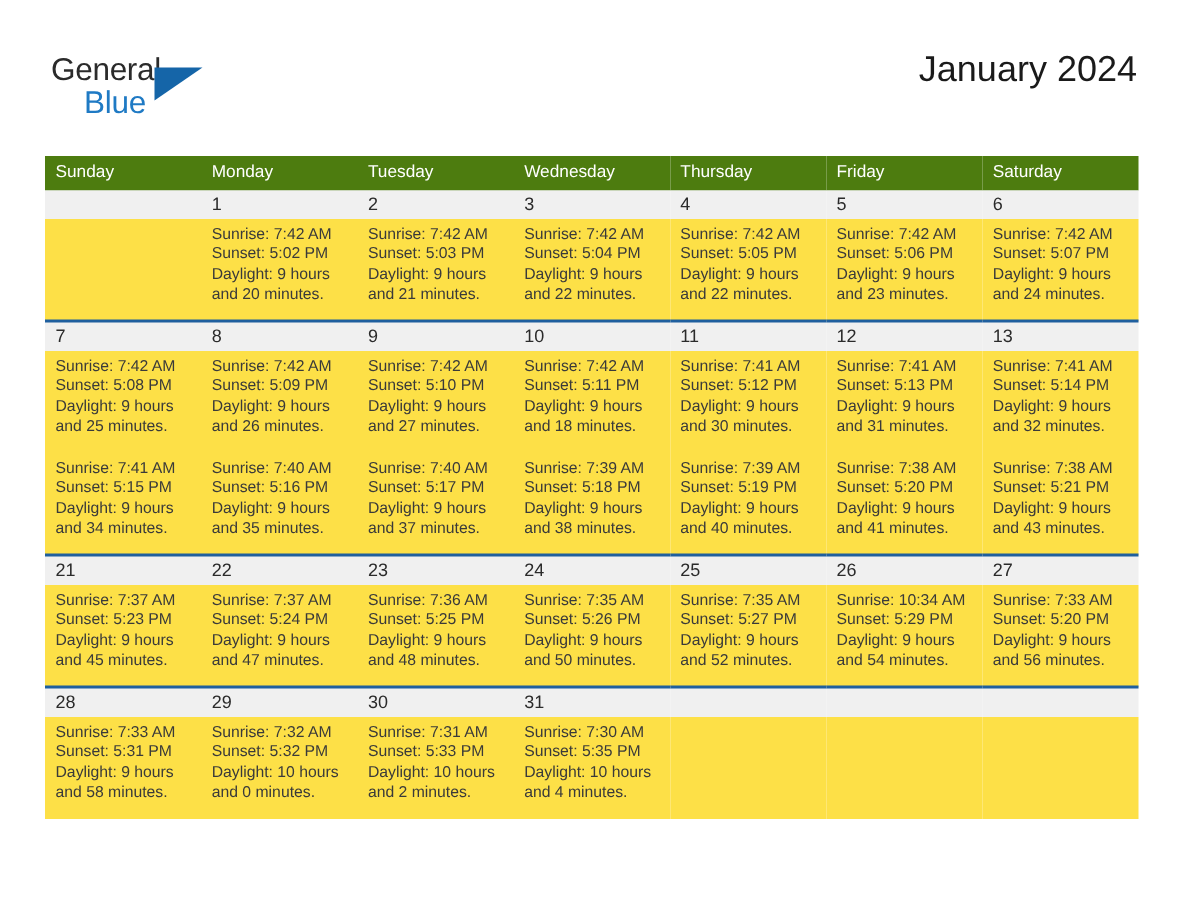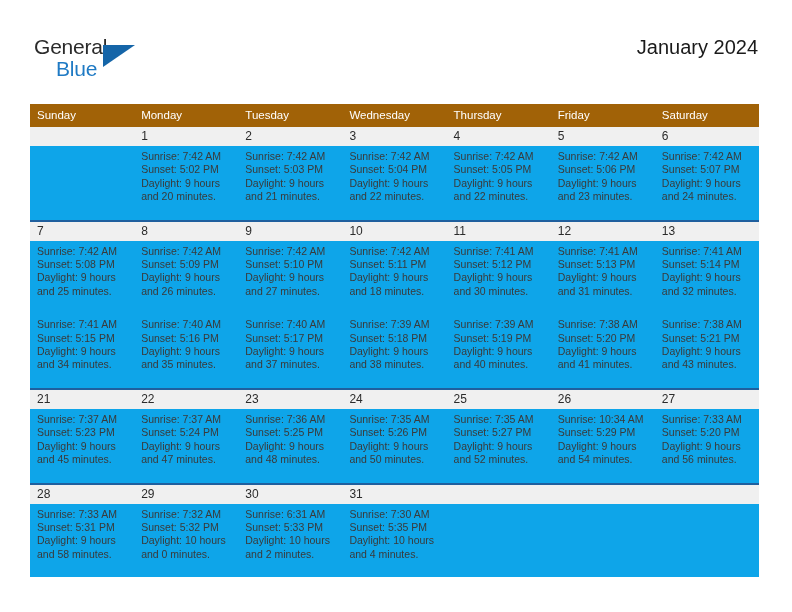--- a/index.html
+++ b/index.html
@@ -50,21 +50,21 @@
     border-left: 32px solid #1565a8;
     border-bottom: 22px solid transparent;
   }
 
   .title-block {
     position: absolute;
     right: 34px; top: 30px;
     text-align: right;
   }
   .month-title {
-    font-size: 20px;
+    font-size: 24px;
     color: #1a1a1a;
     font-weight: normal;
     line-height: 34px;
     white-space: nowrap;
   }
   .location {
     margin-top: 6px;
     font-size: 14px;
     color: #2b2b2b;
     line-height: 18px;
@@ -75,21 +75,21 @@
   .cal {
     position: absolute;
     left: 30px; top: 104px;
     width: 729px;
     border-collapse: collapse;
     table-layout: fixed;
   }
   .cal col { width: 104.14px; }
 
   thead th {
-    background: #a16207;
+    background: #4d7c0f;
     color: #ffffff;
     font-size: 11.5px;
     font-weight: normal;
     text-align: left;
     padding: 5px 0 6px 7px;
     height: 22px;
     line-height: 12px;
   }
 
   
@@ -101,24 +101,24 @@
     height: 18px;
     line-height: 13px;
     vertical-align: middle;
   }
   tr.numrow td.sep-top {
     border-top: 2px solid #1f5f9e;
   }
 
   
   tr.detrow td {
-    background: #0ea5e9;
+    background: #fde047;
     font-size: 10.5px;
     color: #3a3a3a;
-    padding: 4px 6px 16px 7px;
+    padding: 4px 6px 4px 7px;
     line-height: 13.4px;
     vertical-align: top;
     height: 68px;
   }
   .det-line { display: block; white-space: nowrap; }
 </style>
 </head>
 <body>
 
 <div class="page">
@@ -383,21 +383,21 @@
           <span class="det-line">Daylight: 9 hours</span>
           <span class="det-line">and 58 minutes.</span>
         </td>
         <td>
           <span class="det-line">Sunrise: 7:32 AM</span>
           <span class="det-line">Sunset: 5:32 PM</span>
           <span class="det-line">Daylight: 10 hours</span>
           <span class="det-line">and 0 minutes.</span>
         </td>
         <td>
-          <span class="det-line">Sunrise: 6:31 AM</span>
+          <span class="det-line">Sunrise: 7:31 AM</span>
           <span class="det-line">Sunset: 5:33 PM</span>
           <span class="det-line">Daylight: 10 hours</span>
           <span class="det-line">and 2 minutes.</span>
         </td>
         <td>
           <span class="det-line">Sunrise: 7:30 AM</span>
           <span class="det-line">Sunset: 5:35 PM</span>
           <span class="det-line">Daylight: 10 hours</span>
           <span class="det-line">and 4 minutes.</span>
         </td>

